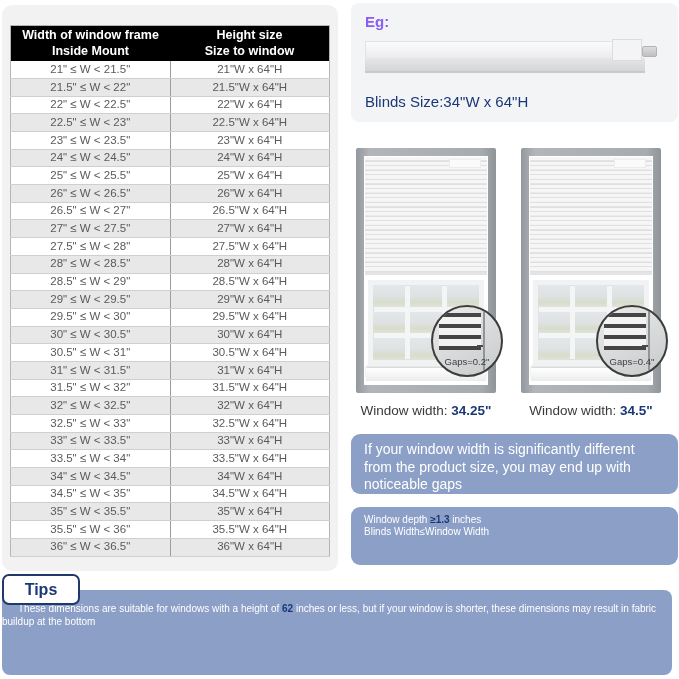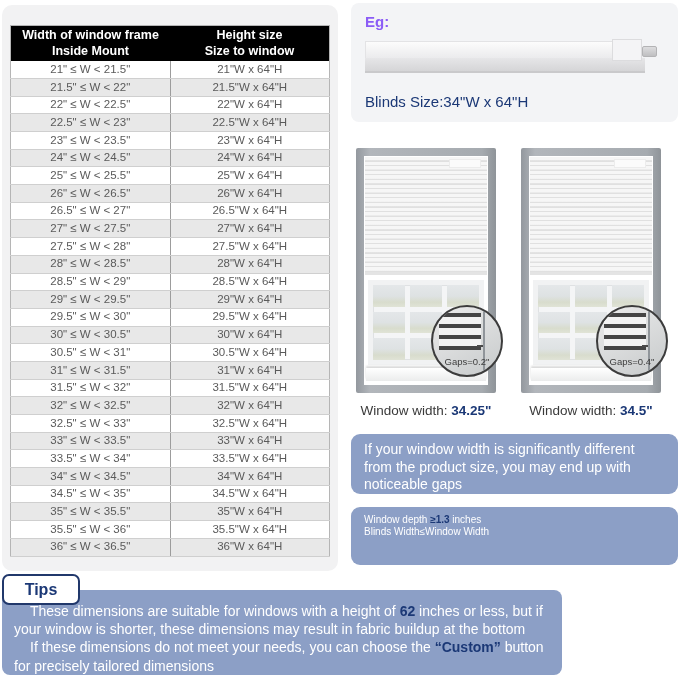--- a/index.html
+++ b/index.html
@@ -95,23 +95,23 @@
   .note2 b{color:#1b3876;font-weight:bold;}
 
   
   .tips-tab{
     position:absolute;left:2px;top:574px;width:78px;height:31px;z-index:2;
     background:#ffffff;border:2px solid #21386b;border-radius:7px;box-sizing:border-box;
     display:flex;align-items:center;justify-content:center;
     font-size:16px;font-weight:bold;color:#1b3876;
   }
   .tips-box{
-    position:absolute;left:2px;top:590px;width:560px;height:85px;z-index:1;
-    background:#8c9fc6;border-radius:8px;color:#ffffff;font-size:14px;line-height:1.3;
-    padding:12px 14px 6px 12px;box-sizing:border-box;
+    position:absolute;left:2px;top:590px;width:670px;height:85px;z-index:1;
+    background:#8c9fc6;border-radius:8px;color:#ffffff;font-size:10px;line-height:1.3;
+    padding:12px 14px 6px 0;box-sizing:border-box;
   }
   .tips-box p{margin:0;text-indent:16px;}
   .tips-box b{color:#1b3876;font-weight:bold;}
 </style>
 </head>
 <body>
 
 <div class="left-panel">
   <table class="size-table">
     <thead>
@@ -314,14 +314,13 @@
 <div class="note-box note2">
   <div><span>Window depth </span><b>≥1.3</b><span> inches</span></div>
   <div>Blinds Width≤Window Width</div>
 </div>
 
 <div class="tips-tab">
   <span>Tips</span>
 </div>
 <div class="tips-box">
   <p><span>These dimensions are suitable for windows with a height of </span><b>62</b><span> inches or less, but if your window is shorter, these dimensions may result in fabric buildup at the bottom</span></p>
-  <p><span>If these dimensions do not meet your needs, you can choose the </span><b>“Custom”</b><span>  button for precisely tailored dimensions</span></p>
 </div>
 
 </body></html>

